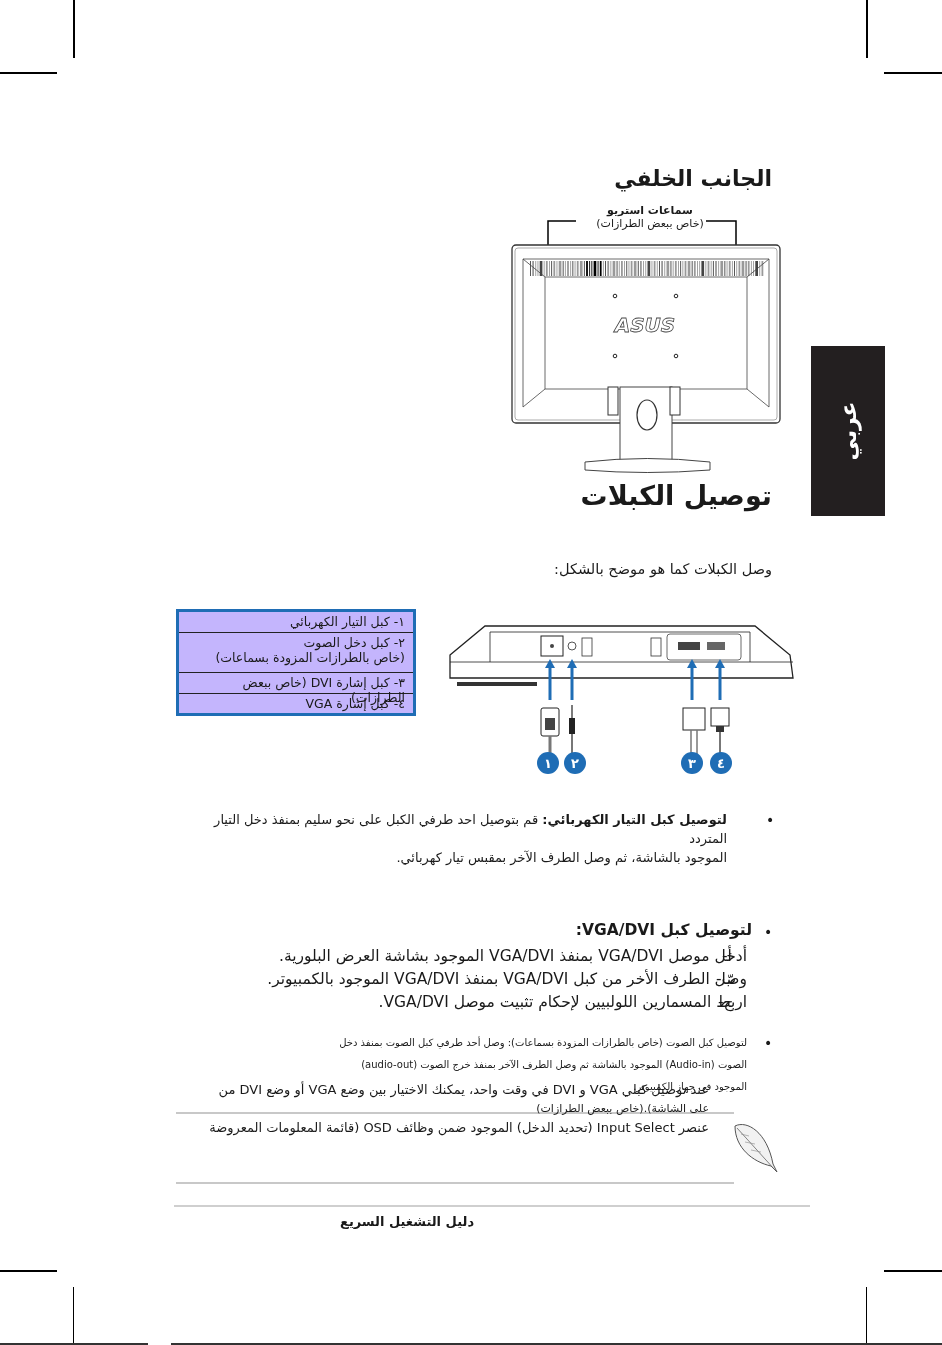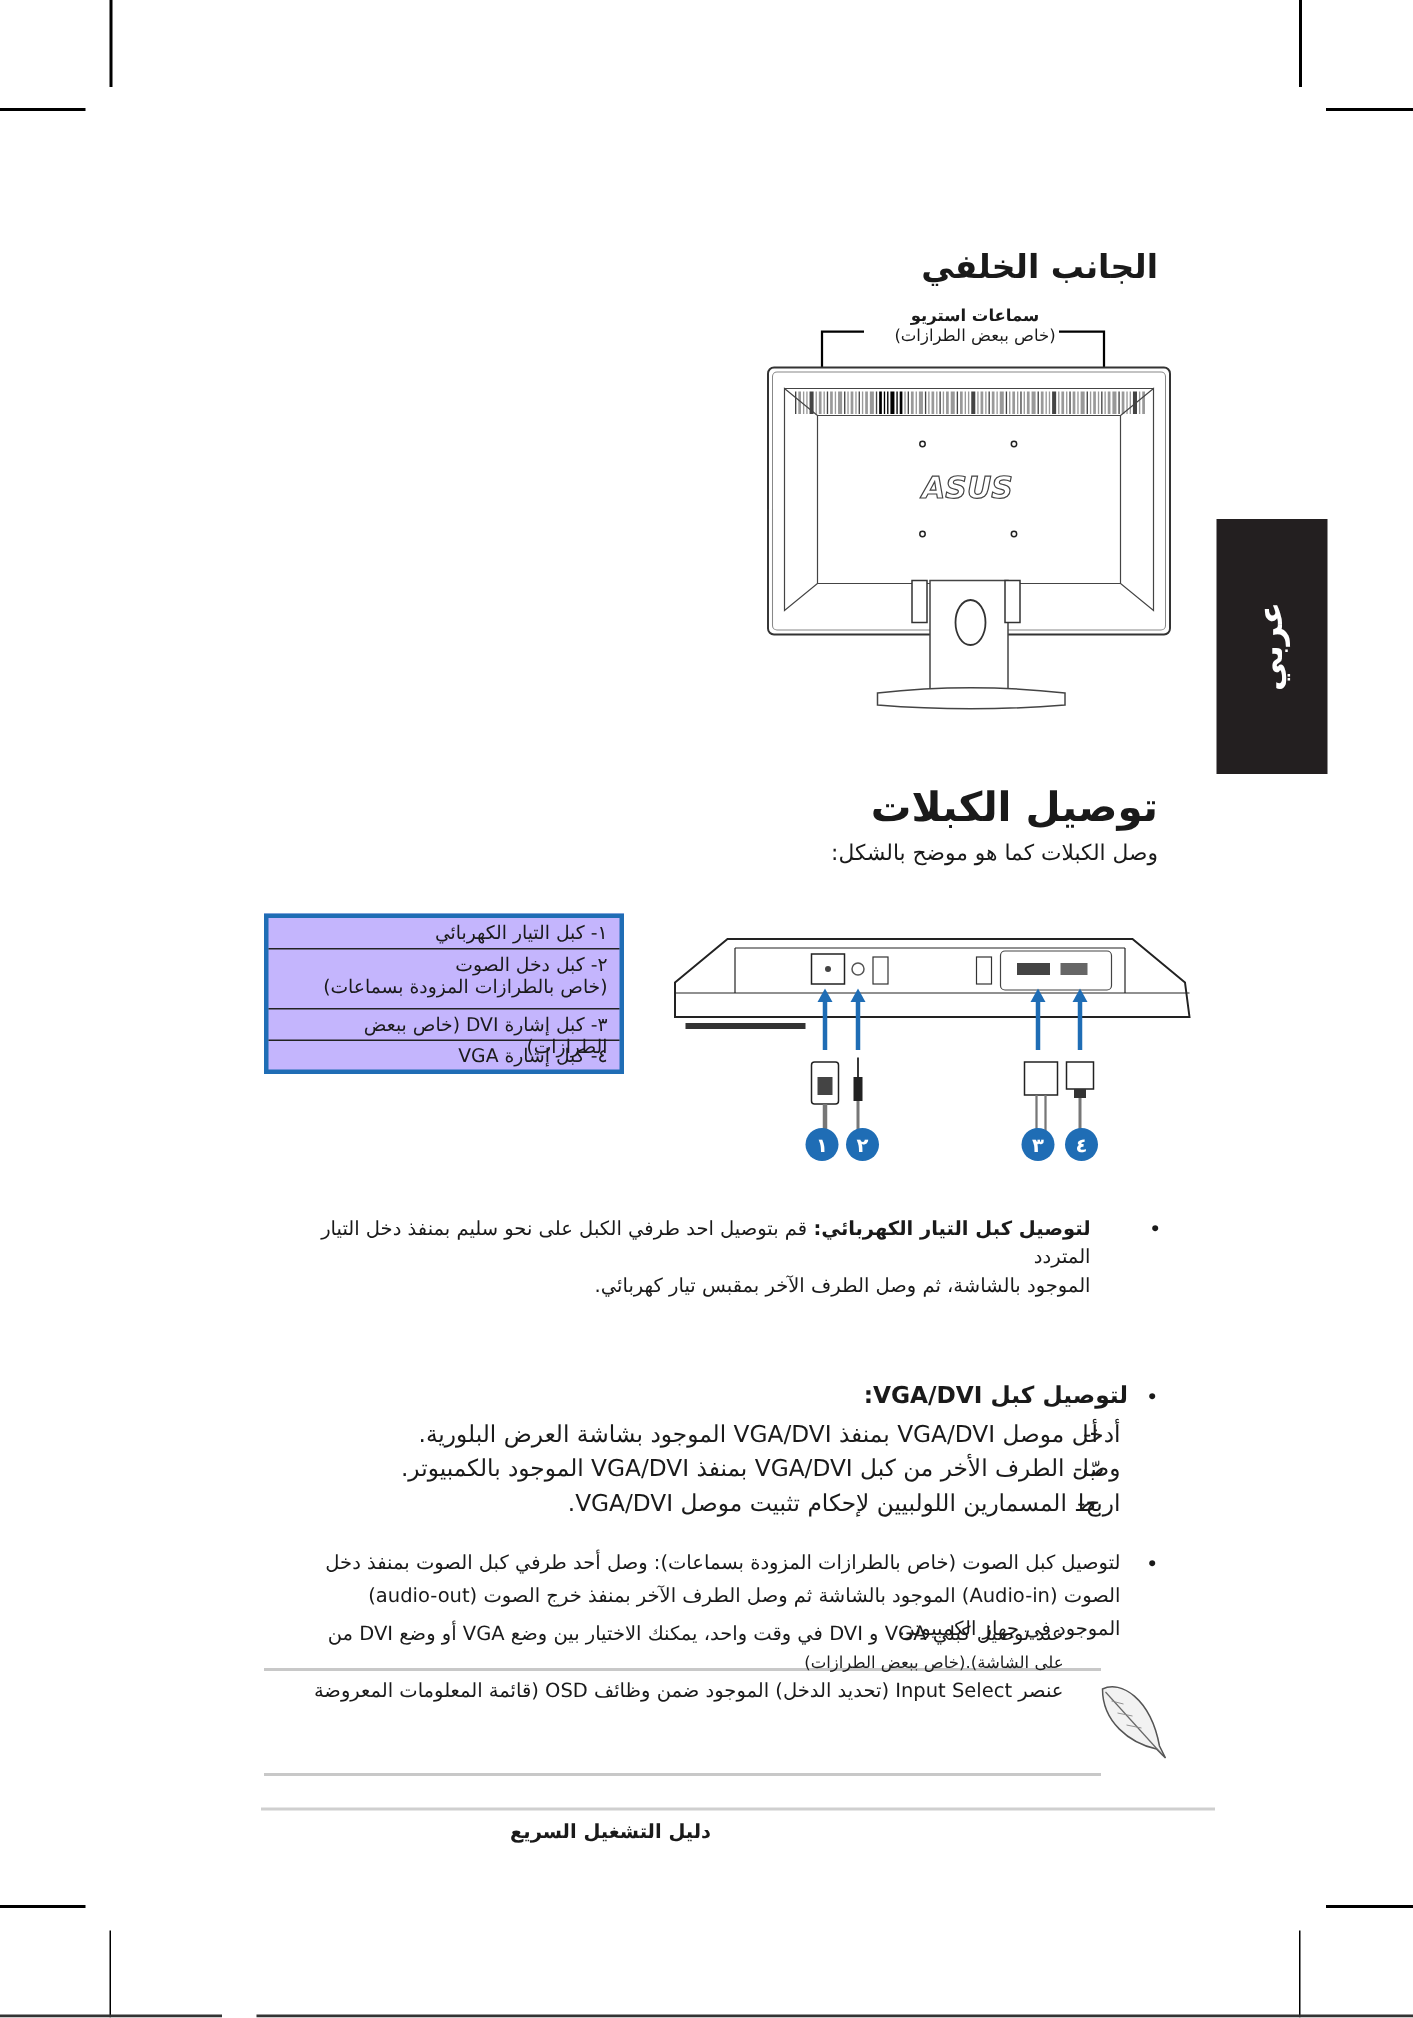--- a/index.html
+++ b/index.html
@@ -168,21 +168,21 @@
   <ellipse cx="157" cy="200" rx="10" ry="15" fill="#fff" stroke="#333" stroke-width="1.2"></ellipse>
   <rect x="118" y="172" width="10" height="28" fill="#fff" stroke="#333" stroke-width="1"></rect>
   <rect x="180" y="172" width="10" height="28" fill="#fff" stroke="#333" stroke-width="1"></rect>
   <path d="M95,247 Q157,240 220,247 L220,255 Q157,260 95,255 Z" fill="#fff" stroke="#444" stroke-width="1"></path>
 </svg>
 
 <div class="abs side-tab" style="left:811px;top:346px;width:74px;height:170px;">
   <span>عربي</span>
 </div>
 
-<div class="abs rtl h-main" style="right:170px;top:523px;width:400px;">توصيل الكبلات</div>
+<div class="abs rtl h-main" style="right:170px;top:480px;width:400px;">توصيل الكبلات</div>
 <div class="abs rtl" style="right:170px;top:561px;width:500px;font-size:14.5px;">وصل الكبلات كما هو موضح بالشكل:</div>
 
 <div class="abs legend-box" style="left:176px;top:609px;width:240px;height:107px;">
   <div class="legend-row" style="height:16px;">
     <span>١- كبل التيار الكهربائي</span>
   </div>
   <div class="legend-row" style="height:35px;padding-left:14px;">
     <div>٢- كبل دخل الصوت</div>
     <div>(خاص بالطرازات المزودة بسماعات)</div>
   </div>
@@ -272,21 +272,21 @@
   <span>وصّل الطرف الأخر من كبل VGA/DVI بمنفذ VGA/DVI الموجود بالكمبيوتر.</span>
 </div>
 <div class="abs step-text" style="left:716px;top:968px;direction:rtl;">ب-</div>
 
 <div class="abs rtl step-text" style="right:195px;top:991px;width:560px;">
   <span>اربط المسمارين اللولبيين لإحكام تثبيت موصل VGA/DVI.</span>
 </div>
 <div class="abs step-text" style="left:718px;top:991px;direction:rtl;">ج-</div>
 
 <div class="abs bullet" style="left:764px;top:1035px;">•</div>
-<div class="abs rtl" style="right:195px;top:1032px;width:580px;font-size:13px;line-height:22px;">
+<div class="abs rtl" style="right:195px;top:1032px;width:580px;font-size:10px;line-height:22px;">
   <div>لتوصيل كبل الصوت (خاص بالطرازات المزودة بسماعات): وصل أحد طرفي كبل الصوت بمنفذ دخل</div>
   <div>الصوت (Audio-in) الموجود بالشاشة ثم وصل الطرف الآخر بمنفذ خرج الصوت (audio-out)</div>
   <div>الموجود في جهاز الكمبيوتر.</div>
 </div>
 
 <div class="abs hr" style="left:176px;top:1112px;width:558px;"></div>
 <div class="abs rtl note-text" style="right:233px;top:1080px;width:540px;">
   <div>عند توصيل كبلي VGA و DVI في وقت واحد، يمكنك الاختيار بين وضع VGA أو وضع DVI من</div>
   <div style="font-size:11px;">على الشاشة).(خاص ببعض الطرازات)</div>
   <div>عنصر Input Select (تحديد الدخل) الموجود ضمن وظائف OSD (قائمة المعلومات المعروضة</div>

